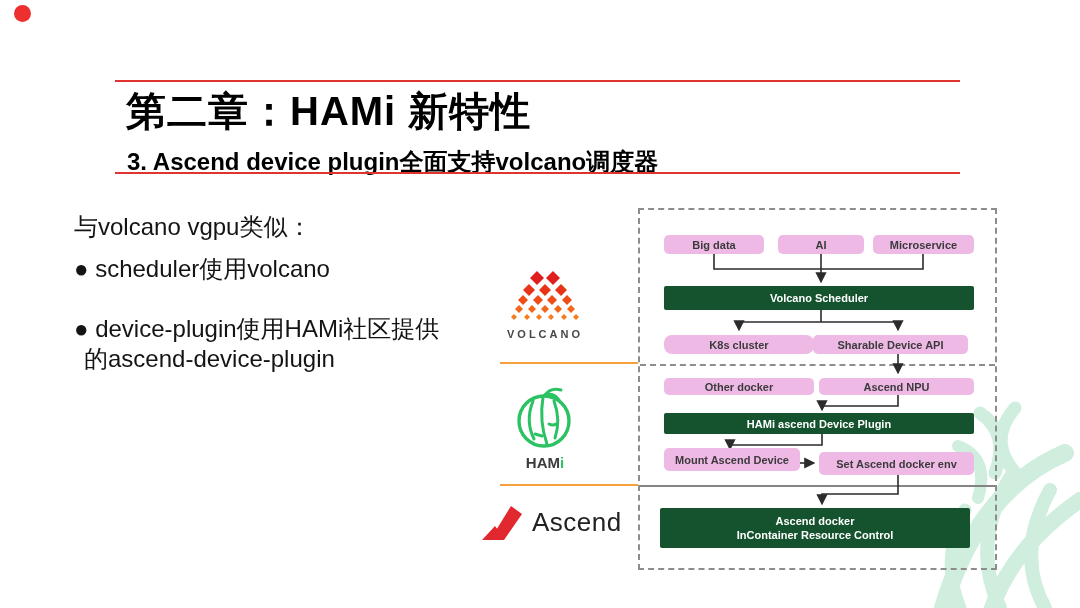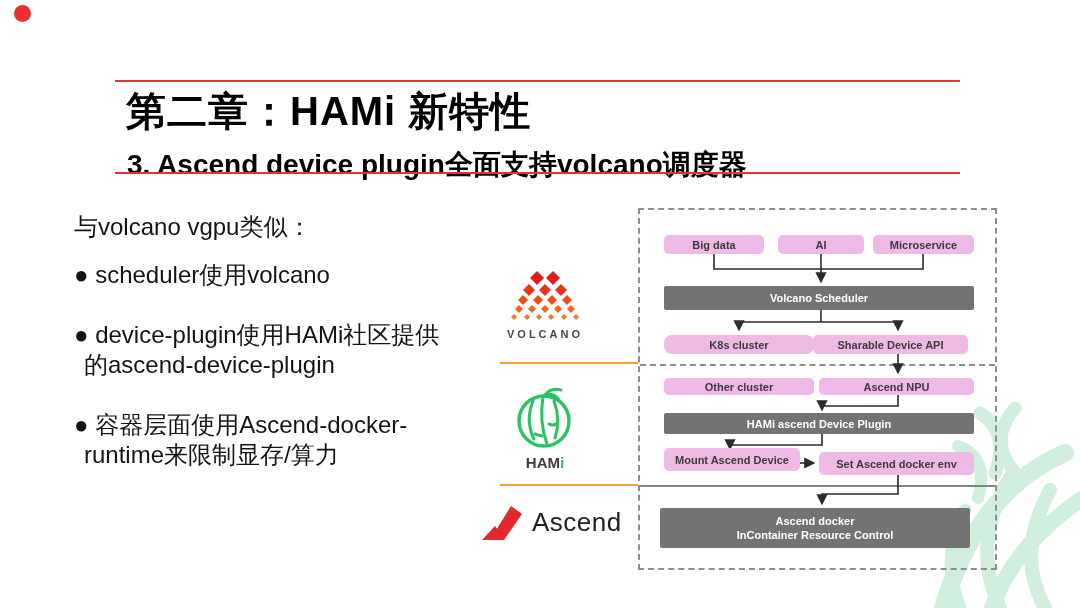--- a/index.html
+++ b/index.html
@@ -9,25 +9,25 @@
     font-family:"Liberation Sans","DejaVu Sans",sans-serif; overflow:hidden; color:#111;
   }
   .abs { position:absolute; }
 
   
   .red-dot { left:14px; top:5px; width:17px; height:17px; border-radius:50%; background:#ED2F2F; }
   .rule { height:2px; background:#E23333; }
   .rule-top { left:115px; top:80px; width:845px; }
   .rule-sub { left:115px; top:172px; width:845px; }
   .page-title { left:126px; top:84px; font-size:40px; font-weight:700; letter-spacing:1px; color:#000; }
-  .page-subtitle { left:127px; top:146px; font-size:28px; font-weight:700; color:#000; }
+  .page-subtitle { left:127px; top:146px; font-size:24px; font-weight:700; color:#000; }
 
   
   .left-panel { left:74px; top:212px; width:470px; font-size:24px; line-height:30px; color:#141414; }
-  .left-panel .intro { margin-bottom:18px; }
+  .left-panel .intro { margin-bottom:12px; }
   .left-panel .bullet { margin-bottom:30px; }
   .left-panel .bullet .l2 { padding-left:10px; }
 
   
   .volcano-logo { left:500px; top:268px; width:90px; text-align:center; }
   .volcano-label { font-size:11px; font-weight:700; letter-spacing:3px; color:#474747; margin-top:2px; }
   .divider-orange { height:2px; background:#F5A03C; }
   .d-orange-1 { left:500px; top:362px; width:138px; }
   .d-orange-2 { left:500px; top:484px; width:138px; }
   .hami-logo { left:513px; top:384px; width:64px; text-align:center; }
@@ -36,21 +36,21 @@
   .ascend-logo { left:478px; top:500px; display:flex; align-items:center; gap:6px; }
   .ascend-label { font-size:26px; font-weight:500; color:#222; letter-spacing:0.5px; }
 
   
   .diagram { left:638px; top:208px; width:359px; height:362px; border:2px dashed #8d8d8d; z-index:3; }
   .sec-div-dashed { left:0; top:154px; width:100%; height:0; border-top:2px dashed #8d8d8d; position:absolute; }
   .sec-div-solid  { left:0; top:275px; width:100%; height:2px; background:#848484; position:absolute; }
   .node { position:absolute; display:flex; align-items:center; justify-content:center; text-align:center;
           font-size:11px; font-weight:700; color:#3b3b3b; }
   .pbox { background:#EFB9E6; border-radius:5px; }
-  .vbox { background:#737373; border-radius:2px; color:#ffffff; }
+  .vbox { background:#14532d; border-radius:2px; color:#ffffff; }
   .vbox2 { line-height:14px; flex-direction:column; }
   .connectors { position:absolute; left:0; top:0; pointer-events:none; }
 
   
   .watermark { left:860px; top:358px; z-index:1; }
   .diagram, .diagram * { z-index:3; }
 </style>
 </head>
 <body>
 
@@ -75,24 +75,20 @@
 
 <div class="abs left-panel">
   <div class="intro">与volcano vgpu类似：</div>
   <div class="bullet">
     <div class="l1">● scheduler使用volcano</div>
     <div class="l2"></div>
   </div>
   <div class="bullet">
     <div class="l1">● device-plugin使用HAMi社区提供</div>
     <div class="l2">的ascend-device-plugin</div>
-  </div>
-  <div class="bullet">
-    <div class="l1">● 容器层面使用Ascend-docker-</div>
-    <div class="l2">runtime来限制显存/算力</div>
   </div>
 </div>
 
 <div class="abs volcano-logo">
   <svg width="84" height="54" viewBox="0 0 84 54">
     <g fill="#DF1E1E">
       <path d="M34 3 L41 10 L34 17 L27 10 Z"></path>
         <path d="M50 3 L57 10 L50 17 L43 10 Z"></path>
     </g>
     <g fill="#E73418">
@@ -180,21 +176,21 @@
 
   <div class="node pbox" style="left:24px;top:25px;width:100px;height:19px;">Big data</div>
   <div class="node pbox" style="left:138px;top:25px;width:86px;height:19px;">AI</div>
   <div class="node pbox" style="left:233px;top:25px;width:101px;height:19px;">Microservice</div>
 
   <div class="node vbox" style="left:24px;top:76px;width:310px;height:24px;">Volcano Scheduler</div>
 
   <div class="node pbox" style="left:24px;top:125px;width:150px;height:19px;border-radius:8px;">K8s cluster</div>
   <div class="node pbox" style="left:173px;top:125px;width:155px;height:19px;">Sharable Device API</div>
 
-  <div class="node pbox" style="left:24px;top:168px;width:150px;height:17px;">Other cluster</div>
+  <div class="node pbox" style="left:24px;top:168px;width:150px;height:17px;">Other docker</div>
   <div class="node pbox" style="left:179px;top:168px;width:155px;height:17px;">Ascend NPU</div>
 
   <div class="node vbox" style="left:24px;top:203px;width:310px;height:21px;">HAMi ascend Device Plugin</div>
 
   <div class="node pbox" style="left:24px;top:238px;width:136px;height:23px;">Mount Ascend Device</div>
   <div class="node pbox" style="left:179px;top:242px;width:155px;height:23px;">Set Ascend docker env</div>
 
   <div class="node vbox vbox2" style="left:20px;top:298px;width:310px;height:40px;">
     <div>Ascend docker</div>
     <div>InContainer Resource Control</div>

